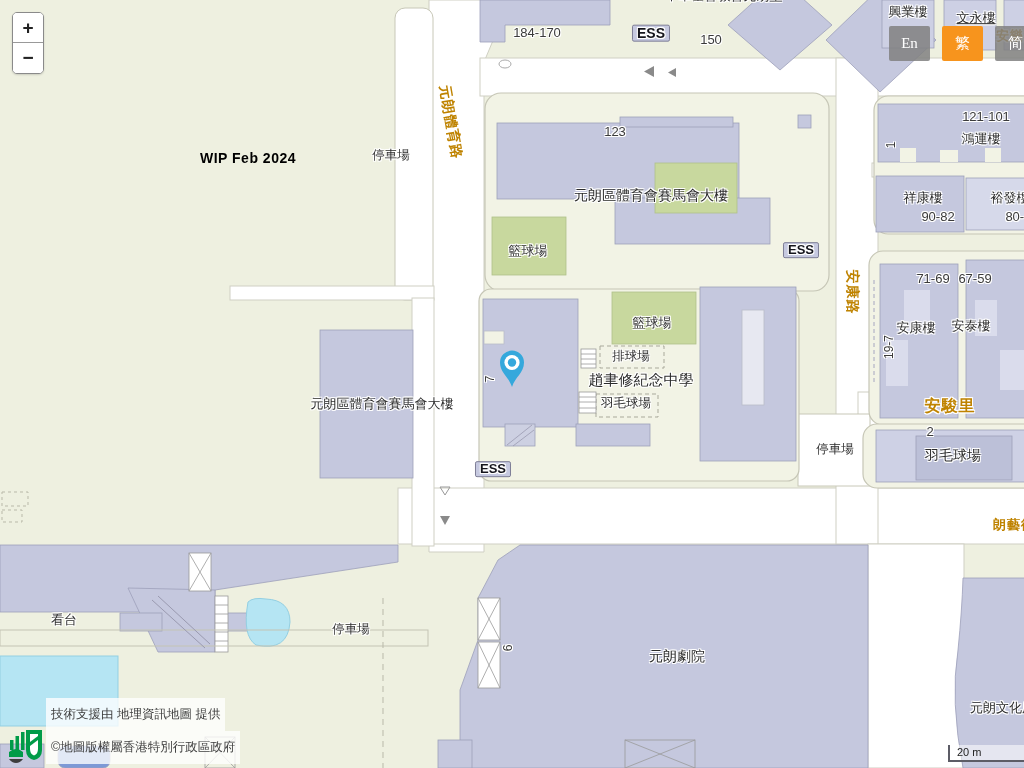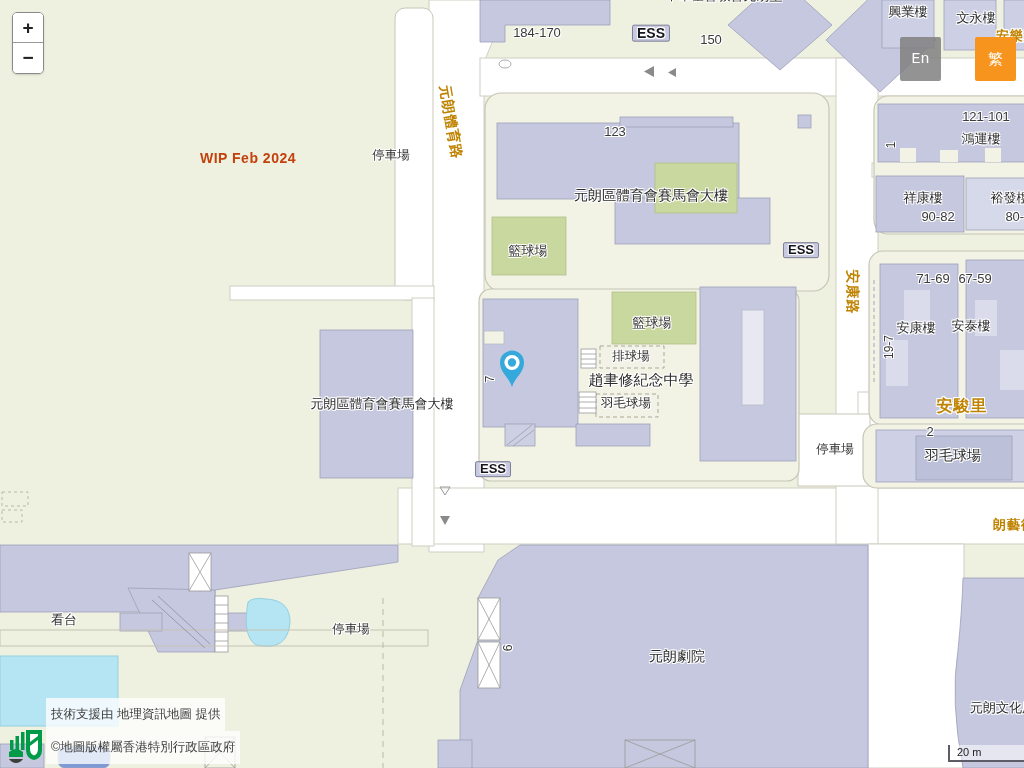--- a/index.html
+++ b/index.html
@@ -8,35 +8,35 @@
        -webkit-font-smoothing:antialiased;}
   #base{position:absolute;left:0;top:0;z-index:1;}
   
   #labels{position:absolute;left:0;top:0;width:1024px;height:768px;z-index:3;}
   .lbl{position:absolute;white-space:nowrap;transform:translate(-50%,-50%);
        color:#2b2b2b;line-height:1.05;
        text-shadow:-1px -1px 0 #fff,1px -1px 0 #fff,-1px 1px 0 #fff,1px 1px 0 #fff,0 1px 0 #fff,0 -1px 0 #fff;}
   .lbl.place{font-weight:400;}
   .lbl.number{color:#3a3a3a;}
   .lbl.road{color:#bf8300;font-weight:700;letter-spacing:1px;}
-  .lbl.wip{color:#c2410c;font-weight:700;text-shadow:none;letter-spacing:0.5px;}
+  .lbl.wip{color:#000000;font-weight:700;text-shadow:none;letter-spacing:0.5px;}
   .lbl.ess{background:#c6c9e0;border:1px solid #7e7e96;padding:0 4px;font-weight:700;color:#15151d;border-radius:2px;}
   
   #marker{position:absolute;left:499px;top:350px;z-index:4;}
   
   .zoomctl{position:absolute;left:12px;top:12px;z-index:6;width:30px;
        border:1px solid #8a8a8a;border-radius:5px;background:#fff;overflow:hidden;
        box-shadow:0 1px 2px rgba(0,0,0,.15);}
   .zoomctl button{display:block;width:30px;height:30px;border:0;background:#fff;
        font-size:19px;font-weight:700;color:#222;cursor:pointer;padding:0;line-height:28px;}
   .zoomctl button:first-child{border-bottom:1px solid #999;}
   .lang{position:absolute;left:883px;top:20px;z-index:6;display:flex;}
-  .lang-btn{width:41px;height:44px;border:0;margin:17px;cursor:pointer;
+  .lang-btn{width:41px;height:35px;border:0;margin:6px;cursor:pointer;
        background:rgba(128,128,128,0.85);color:#fff;font-size:15px;
-       font-family:Liberation Mono, monospace;border-radius:2px;}
+       font-family:Liberation Serif, serif;border-radius:2px;}
   .lang-btn.active{background:#f7941d;}
   .attrib{position:absolute;left:0;bottom:0;z-index:6;height:44px;}
   .attrib-logo{position:absolute;left:6px;bottom:4px;width:38px;height:38px;}
   .attrib-lines{position:absolute;left:46px;bottom:4px;font-size:12.5px;color:#3d3d3d;}
   .attrib-lines span{display:block;background:rgba(255,255,255,0.78);padding:8px 5px;line-height:17px;width:max-content;}
   .scalebar{position:absolute;left:948px;top:745px;z-index:6;width:70px;height:15px;
        border-left:2px solid #5c5c66;border-right:2px solid #5c5c66;border-bottom:2px solid #5c5c66;
        background:rgba(255,255,255,0.55);font-size:11px;color:#222;padding-left:7px;line-height:14px;}
 </style>
 </head>
@@ -192,21 +192,21 @@
       <path d="M440,487 L450,487 L445,495 Z" stroke="#999999"></path>
       <path d="M440,516 L450,516 L445,525 Z" fill="#8a8a8a" stroke="none"></path>
     </g>
   </svg>
 
   <div id="labels">
       <div class="lbl number" style="left: 537px; top: 33px; font-size: 13px;">184-170</div>
       <div class="lbl ess" style="left: 651px; top: 33px; font-size: 14px;">ESS</div>
       <div class="lbl number" style="left: 711px; top: 40px; font-size: 13px;">150</div>
       <div class="lbl place" style="left: 908px; top: 12px; font-size: 13px;">興業樓</div>
-      <div class="lbl place" style="left: 976px; top: 18px; font-size: 13px;">文永樓</div>
+      <div class="lbl place" style="left: 976px; top: 18px; font-size: 13px; text-decoration: underline;">文永樓</div>
       <div class="lbl road" style="left: 1017px; top: 36px; font-size: 13px;">安樂路</div>
       <div class="lbl place" style="left: 724px; top: -4px; font-size: 13px;">中華基督教會元朗堂</div>
       <div class="lbl number" style="left: 615px; top: 132px; font-size: 13px;">123</div>
       <div class="lbl place" style="left: 651px; top: 195px; font-size: 14px;">元朗區體育會賽馬會大樓</div>
       <div class="lbl place" style="left: 528px; top: 251px; font-size: 13px;">籃球場</div>
       <div class="lbl ess" style="left: 801px; top: 250px; font-size: 13px;">ESS</div>
       <div class="lbl number" style="left: 986px; top: 117px; font-size: 13px;">121-101</div>
       <div class="lbl place" style="left: 981px; top: 139px; font-size: 13px;">鴻運樓</div>
       <div class="lbl number" style="left: 891px; top: 145px; font-size: 12px; transform: translate(-50%, -50%) rotate(-90deg);">1</div>
       <div class="lbl place" style="left: 923px; top: 198px; font-size: 13px;">祥康樓</div>
@@ -215,21 +215,21 @@
       <div class="lbl number" style="left: 1022px; top: 217px; font-size: 13px;">80-62</div>
       <div class="lbl place" style="left: 391px; top: 156px; font-size: 12.5px;">停車場</div>
       <div class="lbl road" style="left: 451px; top: 122px; font-size: 14px; transform: translate(-50%, -50%) rotate(80deg);">元朗體育路</div>
       <div class="lbl wip" style="left: 248px; top: 158px; font-size: 14px;">WIP Feb 2024</div>
       <div class="lbl road" style="left: 853px; top: 292px; font-size: 14px; transform: translate(-50%, -50%) rotate(90deg);">安康路</div>
       <div class="lbl number" style="left: 909px; top: 279px; font-size: 13px; margin-left: 24px;">71-69</div>
       <div class="lbl number" style="left: 975px; top: 279px; font-size: 13px;">67-59</div>
       <div class="lbl place" style="left: 916px; top: 328px; font-size: 13px;">安康樓</div>
       <div class="lbl place" style="left: 971px; top: 326px; font-size: 13px;">安泰樓</div>
       <div class="lbl number" style="left: 889px; top: 347px; font-size: 12px; transform: translate(-50%, -50%) rotate(-90deg);">19-7</div>
-      <div class="lbl road" style="left: 950px; top: 406px; font-size: 16px; margin-left: 12px;">安駿里</div>
+      <div class="lbl road" style="left: 950px; top: 406px; font-size: 16px;">安駿里</div>
       <div class="lbl number" style="left: 930px; top: 432px; font-size: 13px;">2</div>
       <div class="lbl place" style="left: 953px; top: 455px; font-size: 14px;">羽毛球場</div>
       <div class="lbl place" style="left: 835px; top: 450px; font-size: 12.5px;">停車場</div>
       <div class="lbl road" style="left: 1014px; top: 525px; font-size: 13px;">朗藝徑</div>
       <div class="lbl place" style="left: 382px; top: 404px; font-size: 13px;">元朗區體育會賽馬會大樓</div>
       <div class="lbl place" style="left: 652px; top: 323px; font-size: 13px;">籃球場</div>
       <div class="lbl place" style="left: 631px; top: 357px; font-size: 12.5px;">排球場</div>
       <div class="lbl place" style="left: 641px; top: 380px; font-size: 15px;">趙聿修紀念中學</div>
       <div class="lbl place" style="left: 626px; top: 404px; font-size: 12.5px;">羽毛球場</div>
       <div class="lbl number" style="left: 490px; top: 379px; font-size: 12px; transform: translate(-50%, -50%) rotate(-90deg);">7</div>

